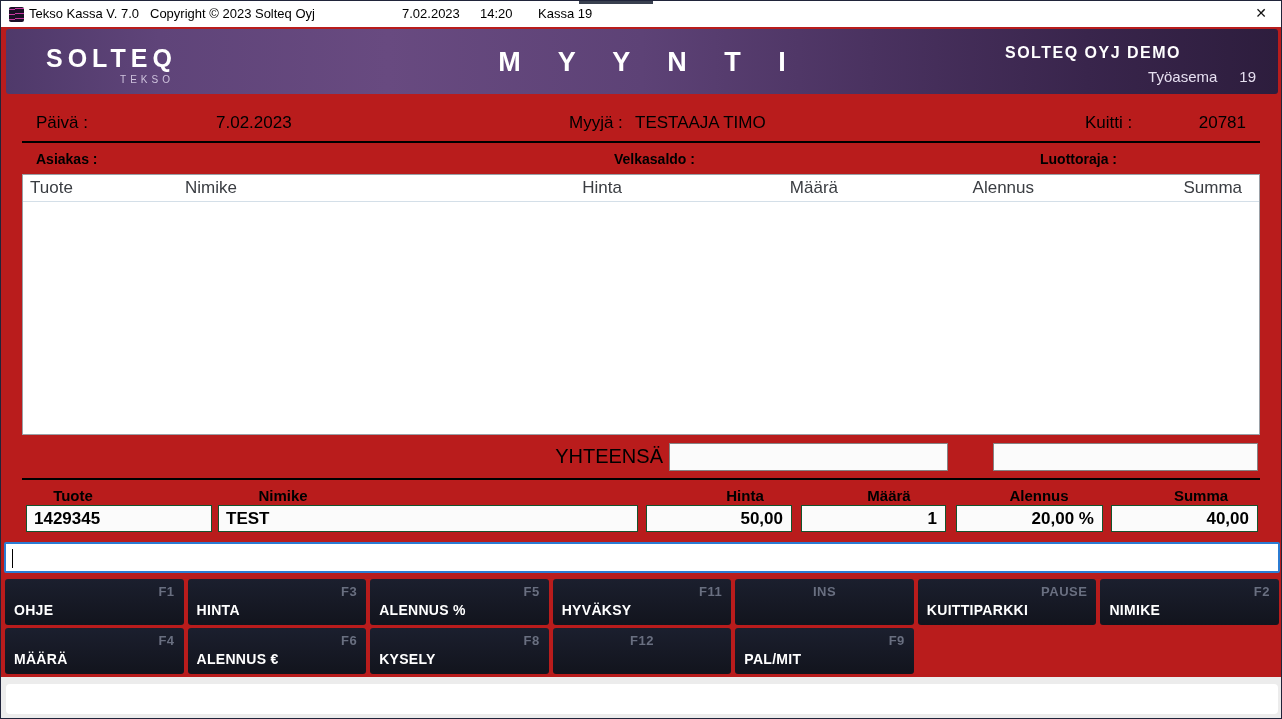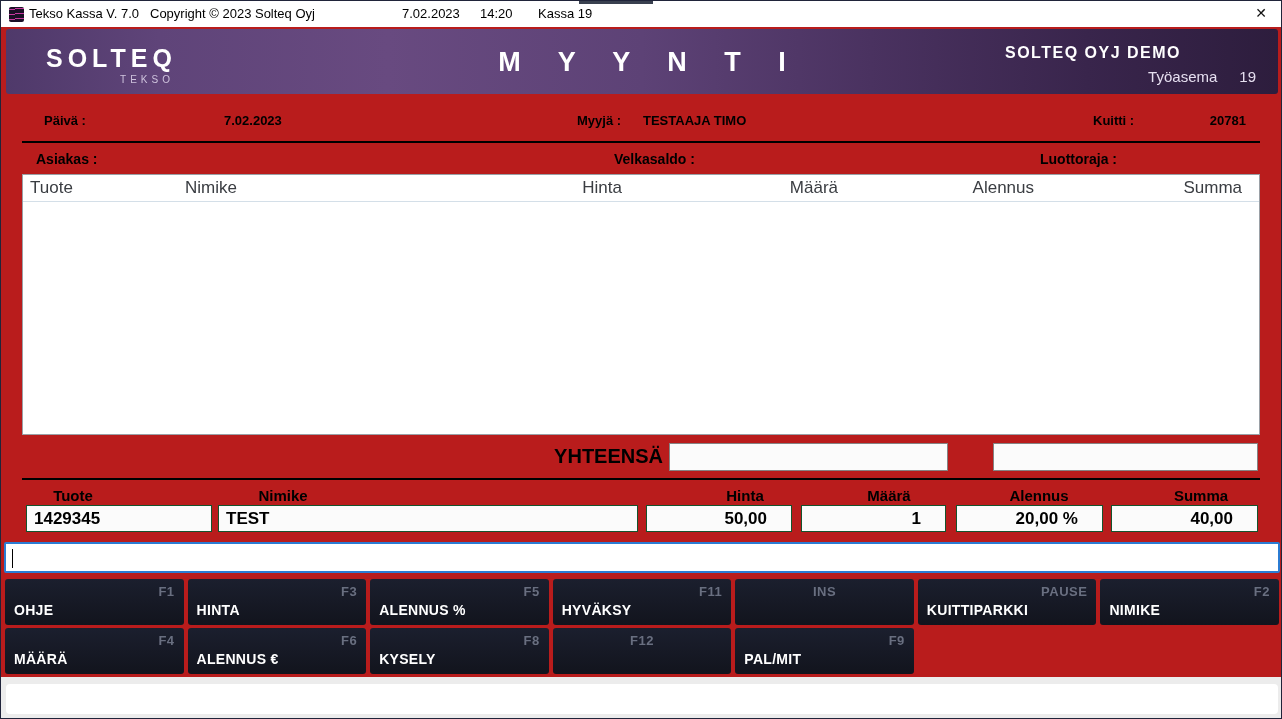--- a/index.html
+++ b/index.html
@@ -24,42 +24,42 @@
   .logo-main { font-size:25px; font-weight:700; letter-spacing:5px; color:#fff; line-height:1; }
   .logo-sub { font-size:10px; letter-spacing:4px; color:#cfc3dd; text-align:right; margin-top:3px; padding-right:3px; }
   .band-title { position:absolute; left:50%; top:18px; transform:translateX(-50%); font-size:27px; font-weight:700; letter-spacing:15px; padding-left:15px; white-space:nowrap; }
   .band-right { position:absolute; right:22px; top:15px; text-align:right; }
   .band-company { font-size:16px; font-weight:700; letter-spacing:1.5px; padding-right:75px; white-space:nowrap; }
   .band-ws { margin-top:6px; font-size:15px; color:#e6dff0; white-space:nowrap; }
   .band-ws .ws-num { margin-left:22px; }
 
   
   .abs { position:absolute; white-space:nowrap; }
-  .b17 { font-weight:700; font-size:13px; color:#000;margin-left:8px; }
+  .b17 { font-weight:400; font-size:17px; color:#000; }
   .b14 { font-weight:700; font-size:14px; color:#000; }
   .hline { position:absolute; left:21px; width:1238px; height:2px; background:#000; }
 
   
   .items { position:absolute; left:21px; top:173px; width:1238px; height:261px; border:1px solid #9aa0a6; background:#fff; }
   .items-head { display:grid; grid-template-columns:155px 245px 199px 216px 196px 1fr; height:27px; align-items:center;
                 font-size:17px; color:#3a3d42; border-bottom:1px solid #d4dfe8; }
   .items-head .c1 { padding-left:7px; } .items-head .c2 { padding-left:7px; }
   .items-head .r { text-align:right; } .items-head .c6 { padding-right:17px; }
 
   
-  .total-label { position:absolute; top:444px; left:460px; width:202px; text-align:right; font-size:20px; font-weight:700; }
+  .total-label { position:absolute; top:444px; left:460px; width:202px; text-align:right; font-size:20px; font-weight:400; }
   .box { position:absolute; height:28px; background:#fbfbfb; border:1px solid #848484; }
   .tbox1 { left:668px; top:442px; width:279px; }
   .tbox2 { left:992px; top:442px; width:265px; }
 
   
   .f-label { position:absolute; top:486px; transform:translateX(-50%); font-size:15px; font-weight:700; white-space:nowrap; }
   .f-input { position:absolute; top:504px; height:27px; background:#fbfbfb; border:1px solid #14532d;
              font-size:17px; font-weight:700; line-height:25px; white-space:nowrap; overflow:hidden; }
-  .f-input.l { padding-left:7px; } .f-input.r { text-align:right; padding-right:24px; }
+  .f-input.l { padding-left:7px; } .f-input.r { text-align:right; padding-right:8px; }
 
   
   .cmd { position:absolute; left:3px; top:541px; width:1276px; height:31px; background:#fff; border:2px solid #2b7cd3; border-radius:2px; }
   .caret { position:absolute; left:6px; top:5px; width:1px; height:19px; background:#000; }
 
   
   .fkeys { position:absolute; left:4px; top:578px; width:1274px; display:grid;
            grid-template-columns:repeat(7,1fr); grid-auto-rows:46px; column-gap:4px; row-gap:3px; }
   .fkey { position:relative; background:linear-gradient(180deg,#1b1f2e,#12141d); border-radius:3px; cursor:pointer; }
   .fkey .key { position:absolute; top:5px; right:9px; font-size:13px; font-weight:700; color:#696f80; letter-spacing:.5px; }

